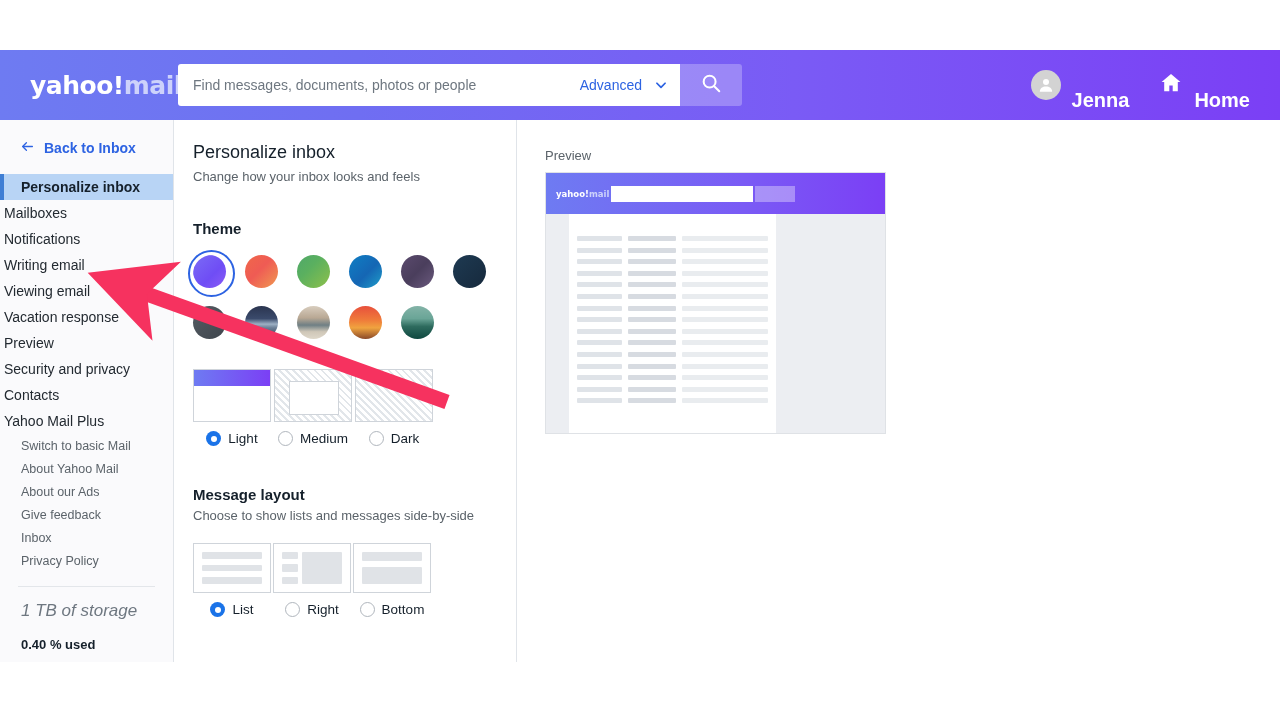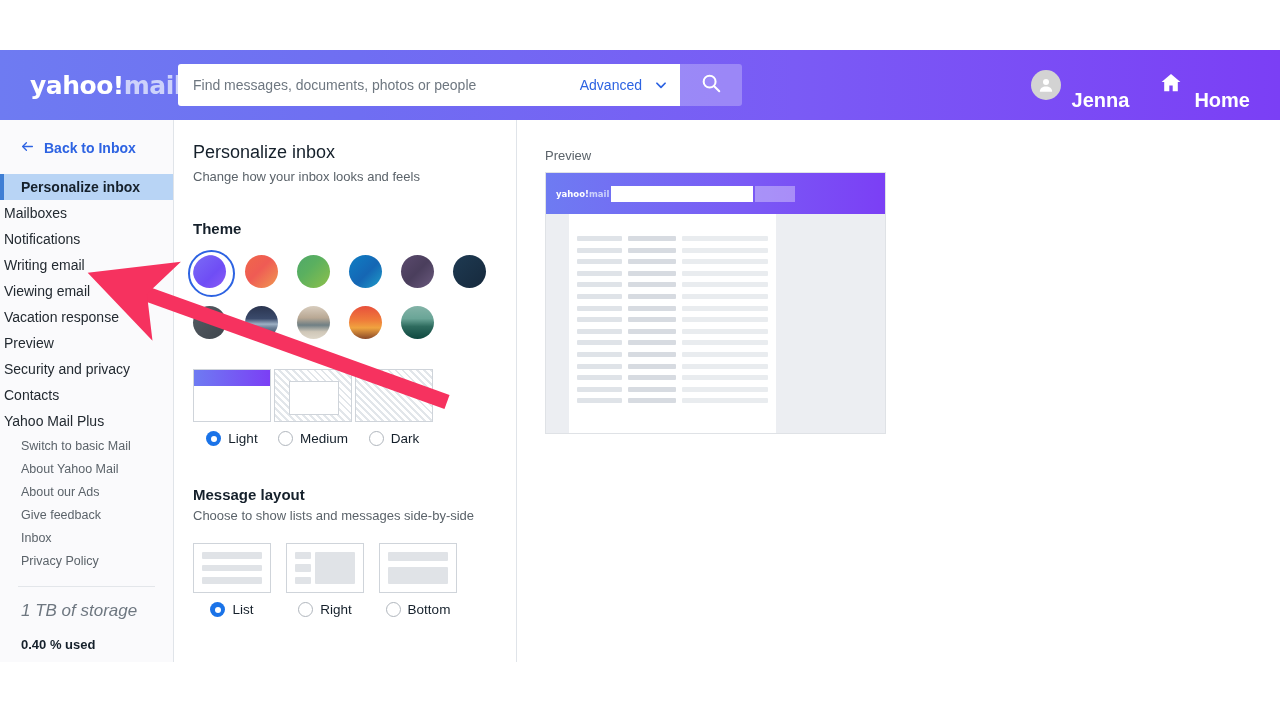--- a/index.html
+++ b/index.html
@@ -154,21 +154,21 @@
     border: 1.5px solid #b0b6bd; background: #fff; flex: none;
   }
   .radio.on { border: none; background: #1a73e8; position: relative; }
   .radio.on::after {
     content: ""; position: absolute; left: 4.5px; top: 4.5px;
     width: 6px; height: 6px; border-radius: 50%; background: #ffffff;
   }
   .radio-label { font-size: 13.5px; color: #15202b; }
 
   .layout-block { margin-top: 40px; }
-  .layout-row { display: flex; gap: 15px; margin-top: 20px; }
+  .layout-row { display: flex; gap: 2px; margin-top: 20px; }
   .layout-card { width: 78px; cursor: pointer; }
   .layout-thumb {
     width: 78px; height: 50px; border: 1px solid #cfd4da; background: #fff;
     padding: 8px; display: flex; gap: 4px;
   }
   .lt-lines { display: flex; flex-direction: column; gap: 6px; width: 100%; }
   .lt-line { height: 7px; background: #e0e3e7; border-radius: 1px; }
   .lt-left { display: flex; flex-direction: column; gap: 5px; width: 16px; }
   .lt-sm { height: 8px; background: #e0e3e7; border-radius: 1px; }
   .lt-pane { flex: 1; background: #e0e3e7; border-radius: 1px; }

